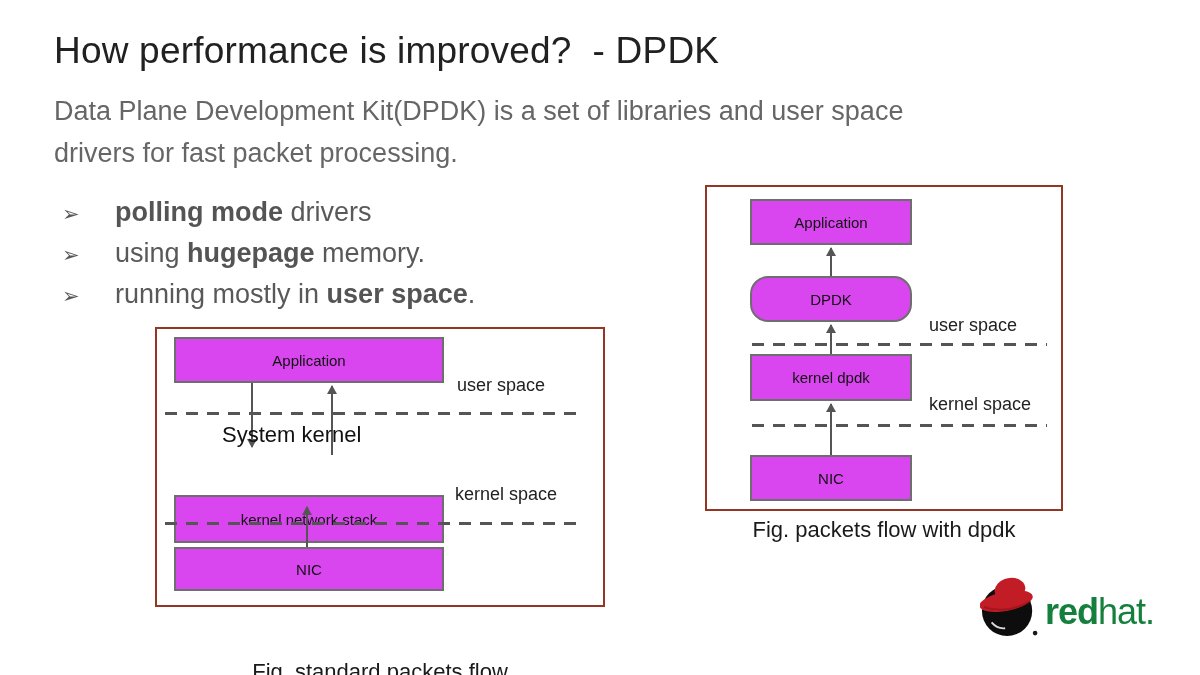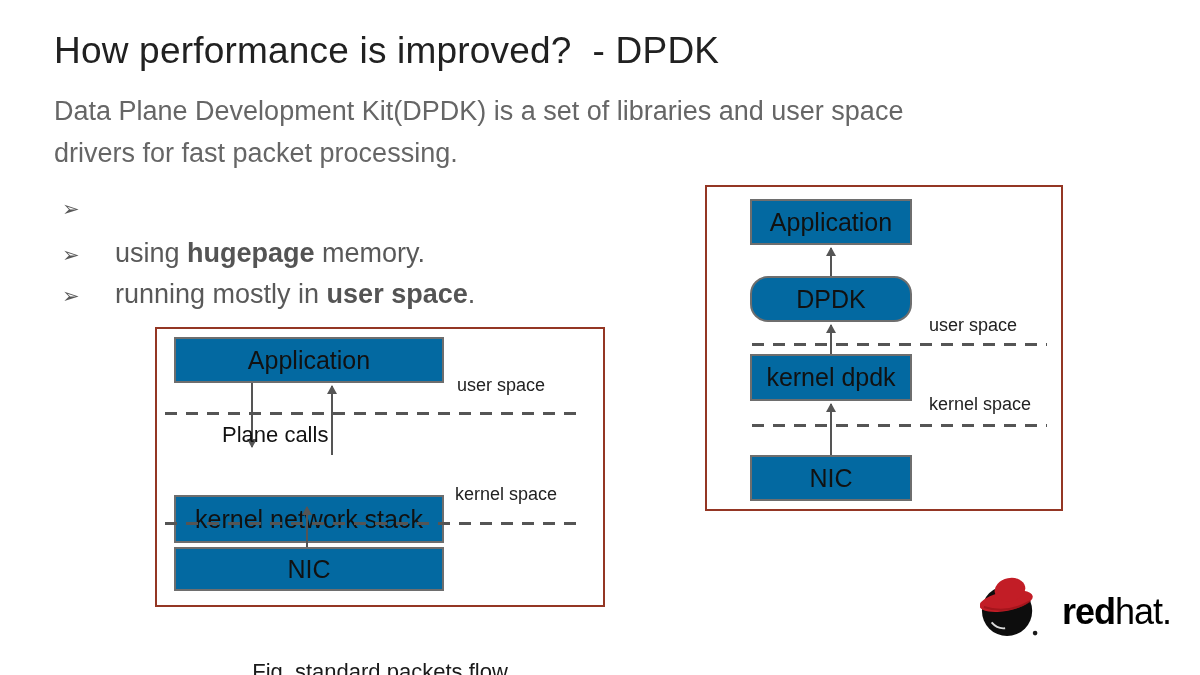--- a/index.html
+++ b/index.html
@@ -23,23 +23,23 @@
   .bullet-row { display:flex; align-items:baseline; height:41px; font-size:27px; color:#595959; }
   .bullet-marker { width:53px; font-size:21px; color:#595959; }
   .bullet-text b { font-weight:bold; color:#545454; }
 
   
   .diagram { position:absolute; border:2px solid #943624; background:#ffffff; box-sizing:border-box; }
   #diag-left  { left:155px; top:327px; width:450px; height:280px; }
   #diag-right { left:705px; top:185px; width:358px; height:326px; }
 
   .dbox {
-    position:absolute; background:#0369a1; border:2px solid #6e6e6e; box-sizing:border-box;
+    position:absolute; background:#d946ef; border:2px solid #6e6e6e; box-sizing:border-box;
     display:flex; align-items:center; justify-content:center;
-    font-size:25px; color:#111111;text-align:right;
+    font-size:15px; color:#111111;text-align:right;
   }
   
   .lb { left:17px; width:270px; }
   #l-app { top:8px;   height:46px; }
   #l-kns { top:126px; height:48px;margin-top:40px; }
   #l-nic { top:218px; height:44px; }
   
   .rb { left:43px; width:162px; }
   #r-app  { top:12px;  height:46px; }
   #r-dpdk { top:89px;  height:46px;border-radius:18px; }
@@ -80,57 +80,58 @@
   #r-arrow1 { left:123px; top:61px;  height:28px; }
   #r-arrow2 { left:123px; top:138px; height:29px; }
   #r-arrow3 { left:123px; top:217px; height:51px; }
 
   .caption { position:absolute; text-align:center; font-size:22px; color:#1a1a1a; }
   #cap-left  { left:155px; top:615px; width:450px;margin-top:44px; }
   #cap-right { left:705px; top:517px; width:358px; }
 
   
   .logo { position:absolute; left:980px; top:576px; display:flex; align-items:flex-end; }
-  .logo-word { font-size:36px; color:#000000; letter-spacing:-1px; margin-left:24px; padding-bottom:8px; line-height:1; }
+  .logo-word { font-size:36px; color:#15803d; letter-spacing:-1px; margin-left:7px; padding-bottom:8px; line-height:1; }
   .logo-word .w-bold  { font-weight:700; }
   .logo-word .w-light { font-weight:400; }
 </style>
 </head>
 <body>
 
 <div class="slide">
 
   <div class="title">How performance is improved?  - DPDK</div>
 
   <div class="subtitle">
     <div>Data Plane Development Kit(DPDK) is a set of libraries and user space</div>
     <div>drivers for fast packet processing.</div>
   </div>
 
   <div class="bullets">
     <div class="bullet-row">
       <span class="bullet-marker">➢</span>
+      <span class="bullet-text"><span></span><b>polling mode</b><span> drivers</span></span>
     </div>
     <div class="bullet-row">
       <span class="bullet-marker">➢</span>
       <span class="bullet-text"><span>using </span><b>hugepage</b><span> memory.</span></span>
     </div>
     <div class="bullet-row">
       <span class="bullet-marker">➢</span>
       <span class="bullet-text"><span>running mostly in </span><b>user space</b><span>.</span></span>
     </div>
   </div>
 
   <div class="diagram" id="diag-left">
     <div class="dbox lb" id="l-app">Application</div>
     <div class="side-label" id="l-user">user space</div>
     <div class="dash" id="l-dash1"></div>
     <div class="arrow down" id="l-arrow-down"></div>
     <div class="arrow up" id="l-arrow-up"></div>
-    <div class="sys-calls">Plane calls</div>
+    <div class="sys-calls">System kernel</div>
     <div class="dbox lb" id="l-kns">kernel network stack</div>
     <div class="side-label" id="l-kernel">kernel space</div>
     <div class="dash" id="l-dash2"></div>
     <div class="arrow up" id="l-arrow-nic"></div>
     <div class="dbox lb" id="l-nic">NIC</div>
   </div>
   <div class="caption" id="cap-left">Fig. standard packets flow</div>
 
   <div class="diagram" id="diag-right">
     <div class="dbox rb" id="r-app">Application</div>
@@ -138,20 +139,21 @@
     <div class="dbox rb" id="r-dpdk">DPDK</div>
     <div class="side-label" id="r-user">user space</div>
     <div class="dash" id="r-dash1"></div>
     <div class="arrow up" id="r-arrow2"></div>
     <div class="dbox rb" id="r-vfio">kernel dpdk</div>
     <div class="side-label" id="r-kernel">kernel space</div>
     <div class="dash" id="r-dash2"></div>
     <div class="arrow up" id="r-arrow3"></div>
     <div class="dbox rb" id="r-nic">NIC</div>
   </div>
+  <div class="caption" id="cap-right">Fig. packets flow with dpdk</div>
 
   <div class="logo">
     <svg width="58" height="62" viewBox="0 0 60 64">
       <circle cx="28" cy="36" r="26" fill="#0d0d0d"></circle>
       <path d="M12 48 q6 7 14 6" stroke="#ffffff" stroke-width="2" fill="none" opacity="0.85"></path>
       <ellipse cx="27" cy="26" rx="28" ry="10" fill="#c21d26" transform="rotate(-11 27 26)"></ellipse>
       <ellipse cx="31" cy="14" rx="16" ry="12" fill="#c21d26" transform="rotate(-11 31 14)"></ellipse>
       <path d="M4 32 q24 8 48 -6" stroke="#8f1016" stroke-width="2" fill="none" opacity="0.6"></path>
       <circle cx="57" cy="59" r="2.4" fill="#1a1a1a"></circle>
     </svg>

